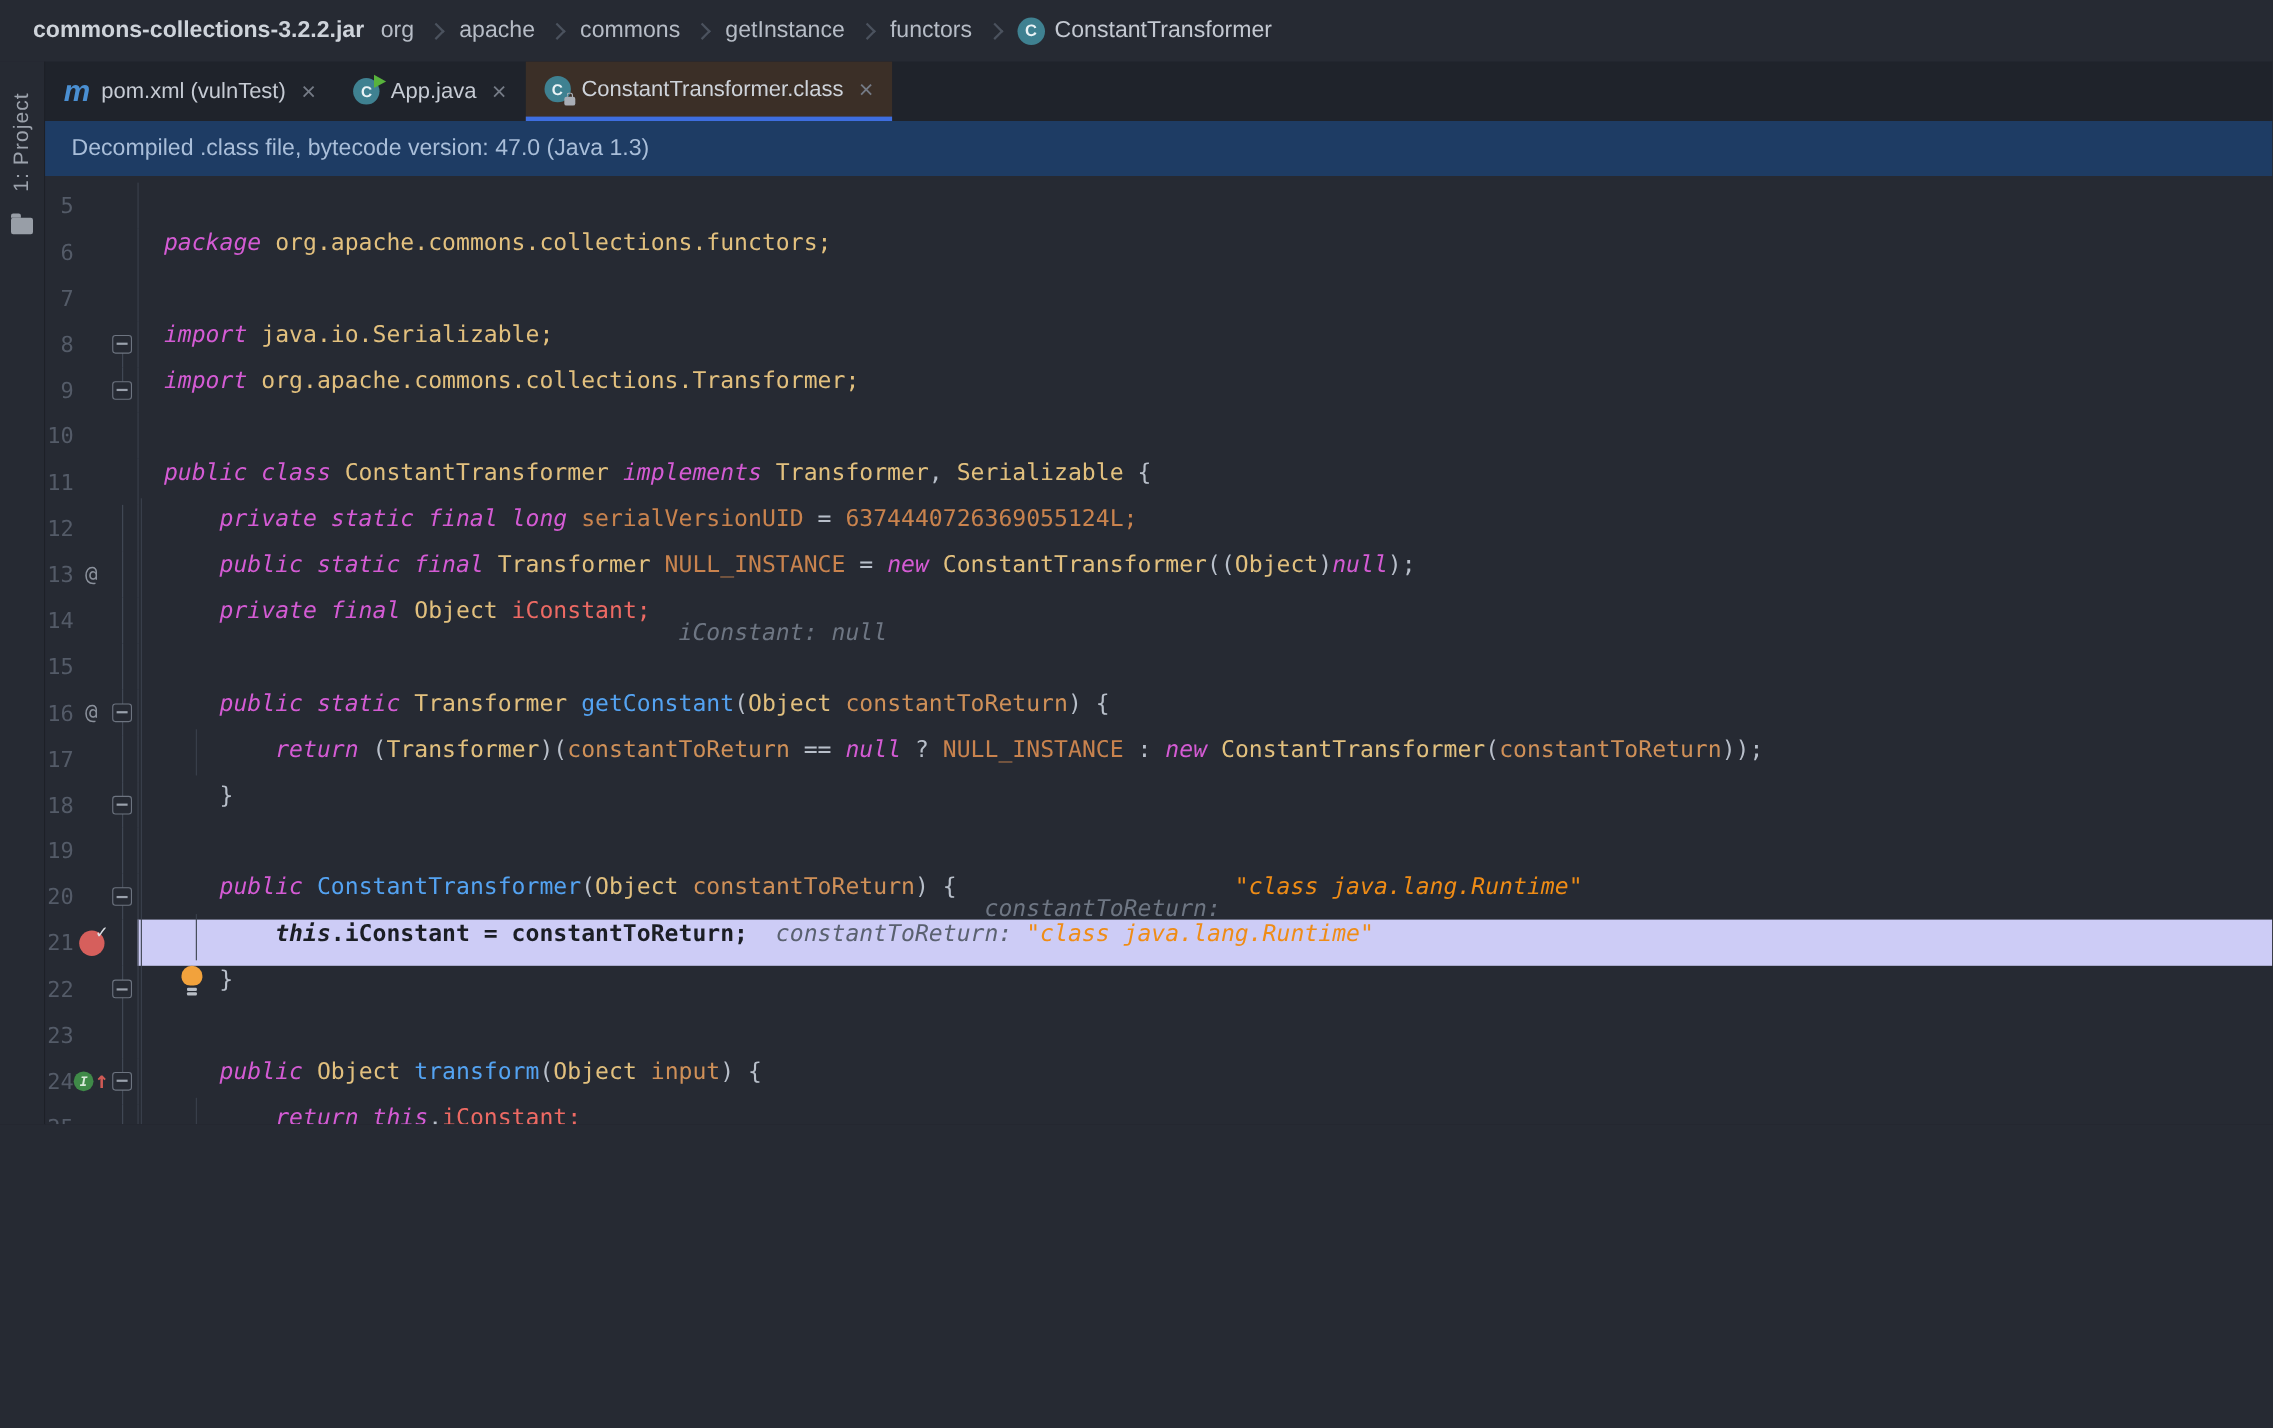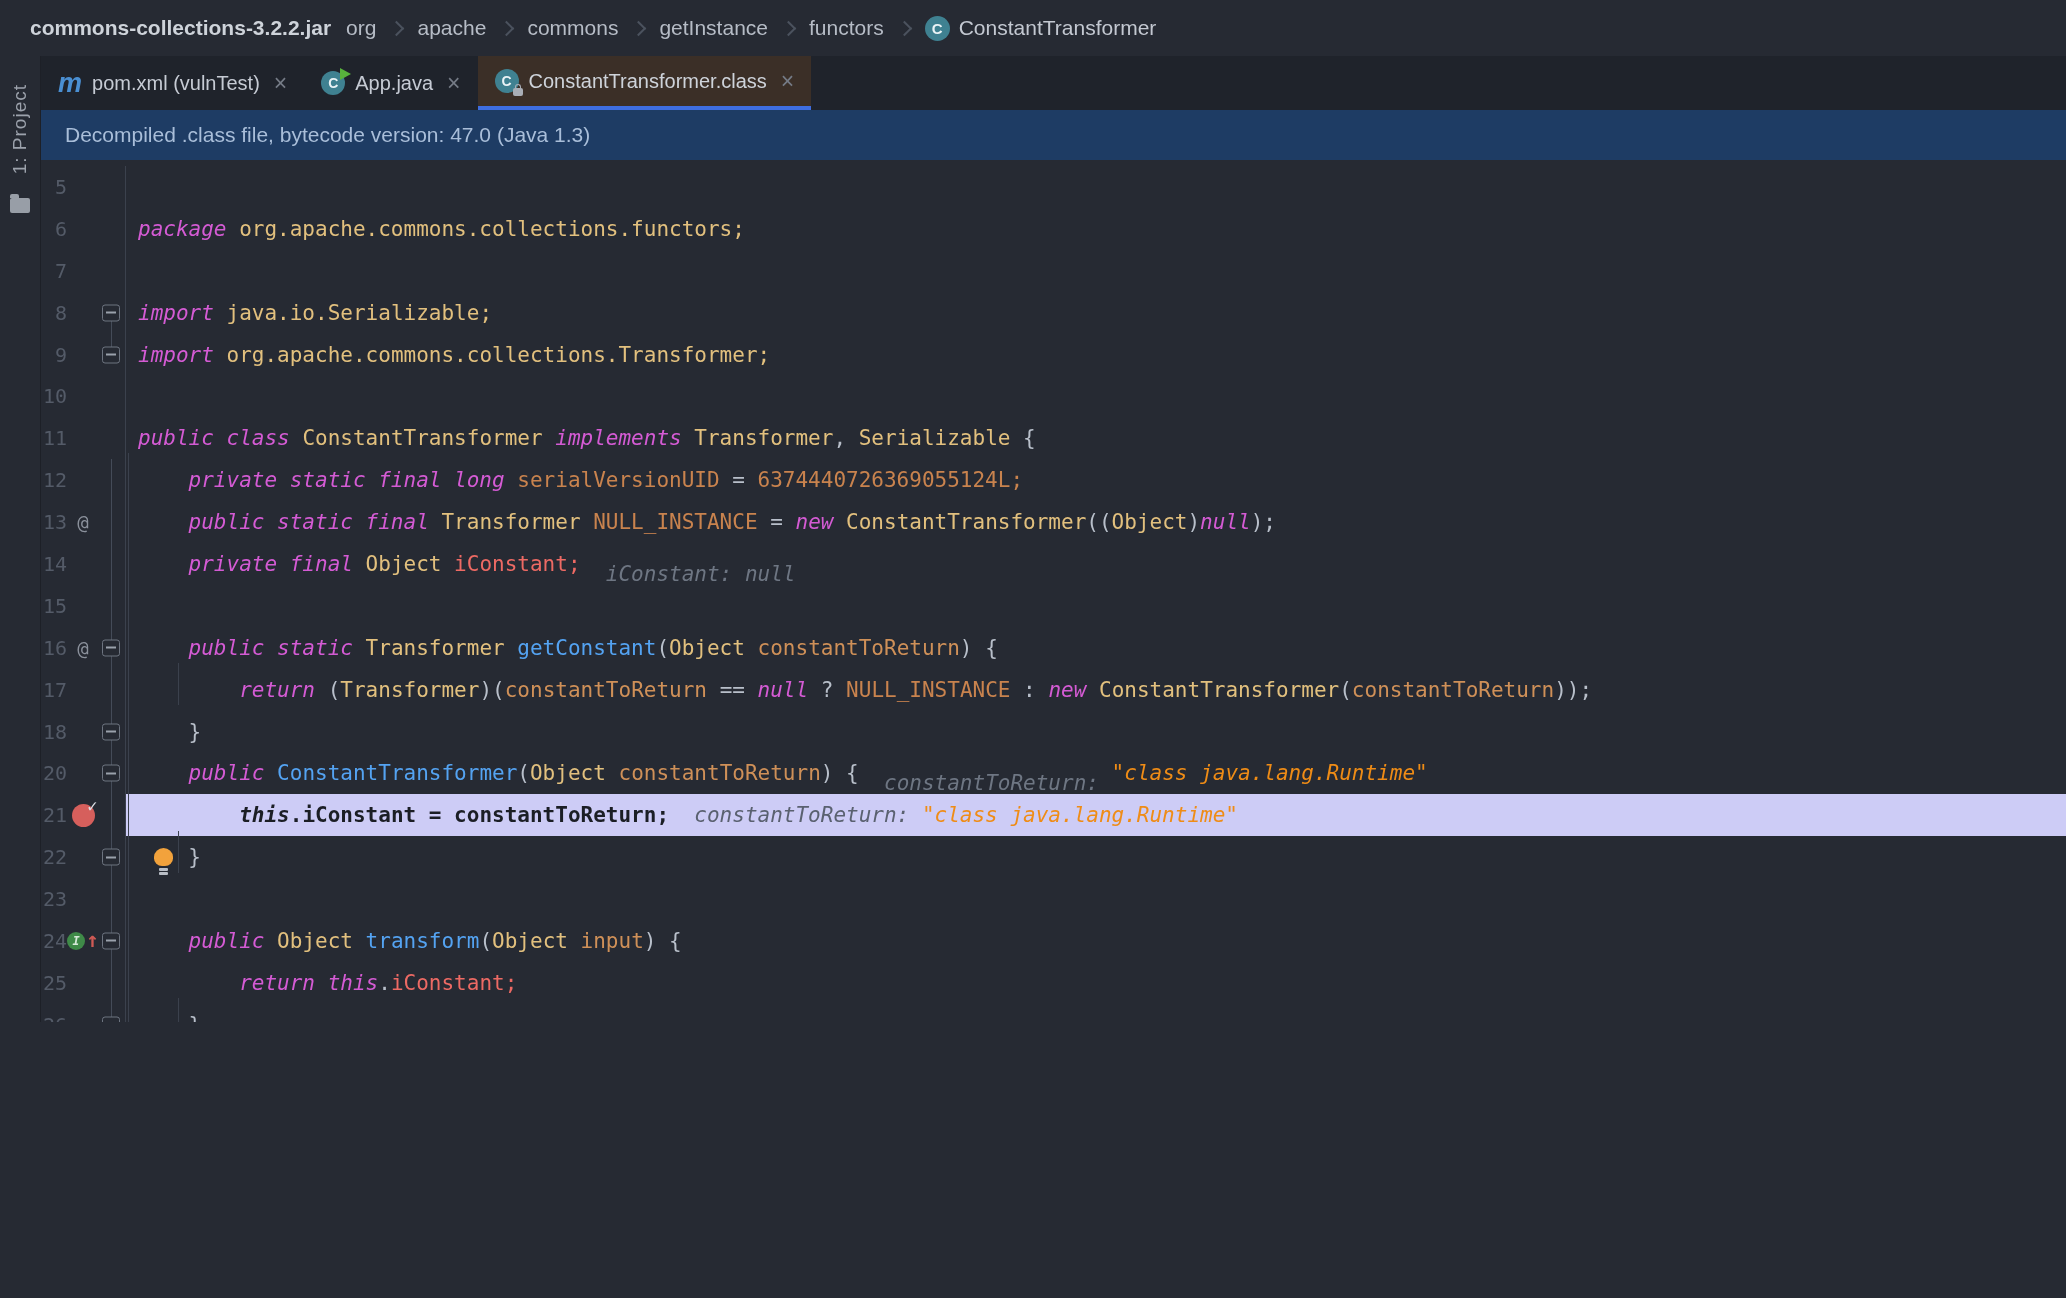--- a/index.html
+++ b/index.html
@@ -48,22 +48,22 @@
   .banner{height:50px;background:#1e3c64;color:#a9bed9;font-size:21px;display:flex;
           align-items:center;padding-left:24px;text-align:right;}
 
   
   .editor{position:relative;flex:1;background:#262a33;padding-top:6px;overflow:hidden;
           font-family:"DejaVu Sans Mono",monospace;font-size:21px;}
   .row{display:flex;height:41.9px;align-items:center;}
   .ln{width:26px;flex:0 0 auto;text-align:right;color:#545b68;font-size:20px;}
   .gslot{width:32px;flex:0 0 auto;display:flex;align-items:center;justify-content:center;gap:1px;}
   .fslot{width:26px;flex:0 0 auto;position:relative;align-self:stretch;}
-  .code{flex:1;align-self:stretch;display:flex;align-items:center;white-space:pre;
-        border-left:1px solid #3b414d;padding-left:12px;min-width:0;}
+  .code{flex:1;align-self:stretch;display:flex;white-space:pre;
+        border-left:1px solid #3b414d;padding-left:23px;min-width:0;}
   .row.hl .code{background:#cdccf6;}
 
   .fline{position:absolute;left:12px;top:0;bottom:0;width:1px;background:#444b58;}
   .fline.down{top:21px;} .fline.up{bottom:21px;}
   .fmark{position:absolute;left:12px;top:50%;transform:translate(-50%,-50%);width:16px;height:15px;
          border:1px solid #6d7480;border-radius:3px;background:#262a33;z-index:2;}
   .fmark::after{content:"";position:absolute;left:3px;right:3px;top:50%;height:2px;margin-top:-1px;
          background:#9aa1ac;}
 
   .at{color:#8b919c;font-size:19px;}
@@ -263,20 +263,28 @@
             <div class="row">
               <span class="ln">18</span>
               <span class="gslot"></span>
               <span class="fslot">
                 <span class="fline"></span>
                 <span class="fmark"></span>
               </span>
               <span class="code"><span class="tk-pln">    </span><span class="tk-pun">}</span></span>
             </div>
             <div class="row">
+              <span class="ln">19</span>
+              <span class="gslot"></span>
+              <span class="fslot">
+                <span class="fline"></span>
+              </span>
+              <span class="code"></span>
+            </div>
+            <div class="row">
               <span class="ln">20</span>
               <span class="gslot"></span>
               <span class="fslot">
                 <span class="fline"></span>
                 <span class="fmark"></span>
               </span>
               <span class="code"><span class="tk-pln">    </span><span class="tk-kw">public </span><span class="tk-mth">ConstantTransformer</span><span class="tk-pun">(</span><span class="tk-cls">Object </span><span class="tk-prm">constantToReturn</span><span class="tk-pun">) {</span><span class="tk-dbg">  constantToReturn: </span><span class="tk-dbv">"class java.lang.Runtime"</span></span>
             </div>
             <div class="row hl">
               <span class="ln">21</span>

